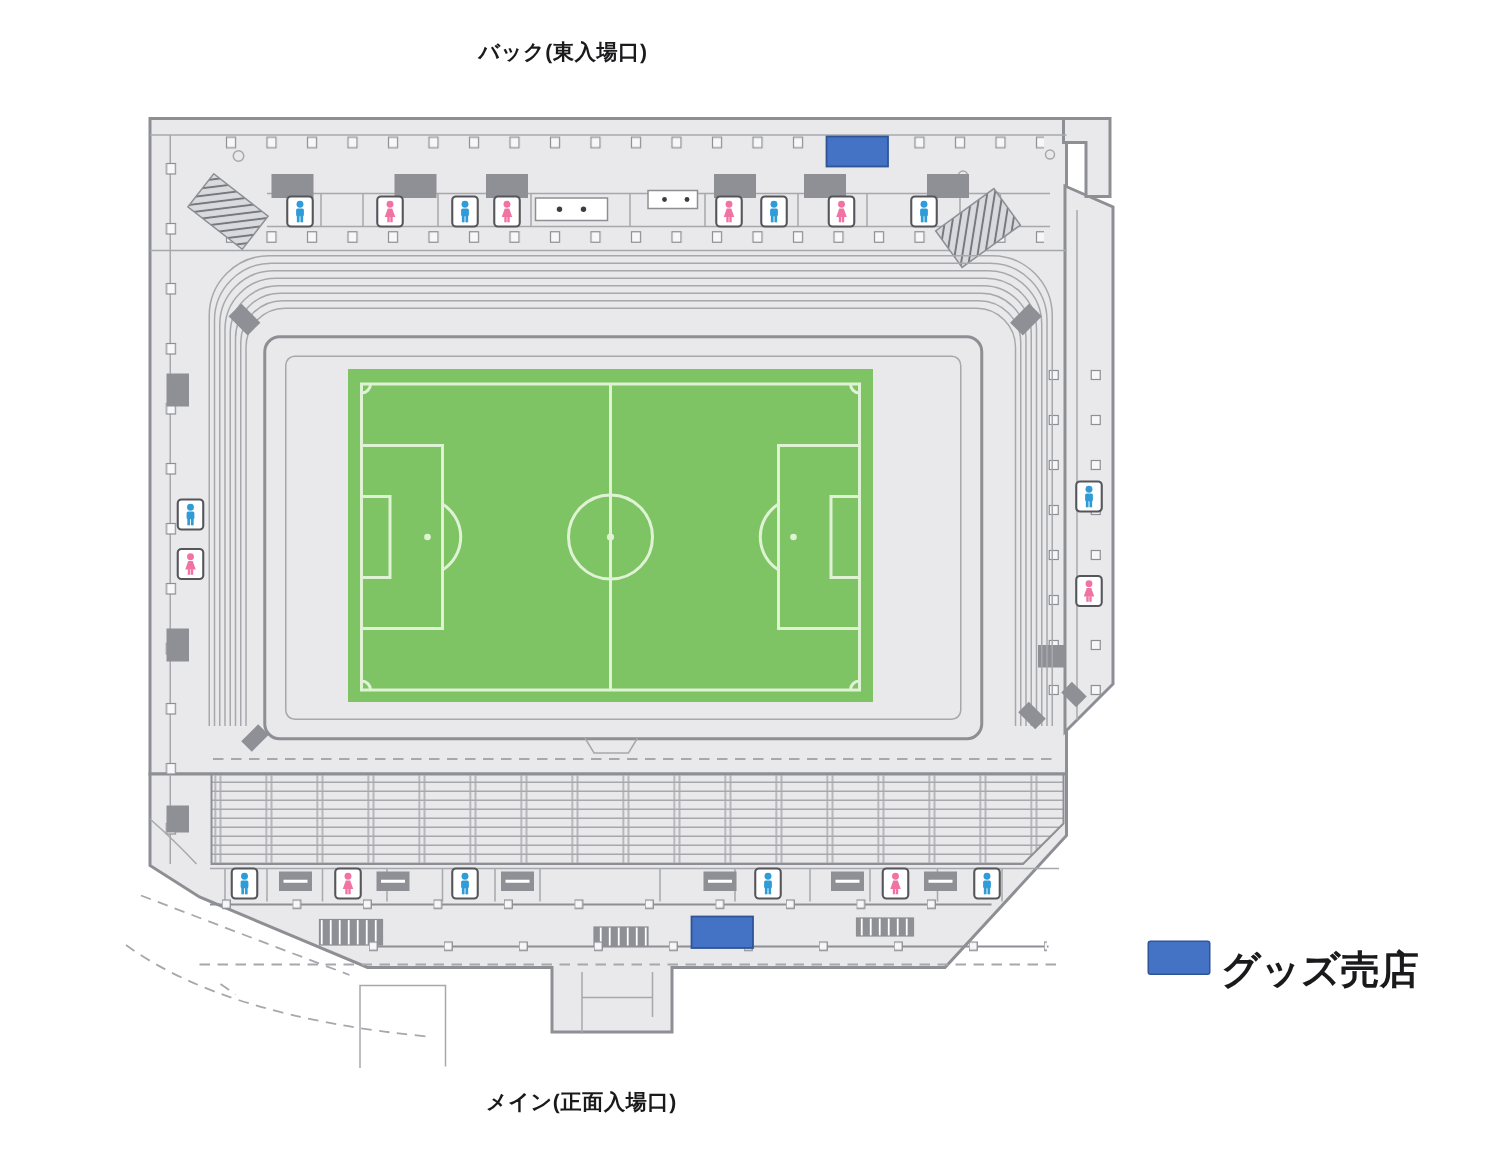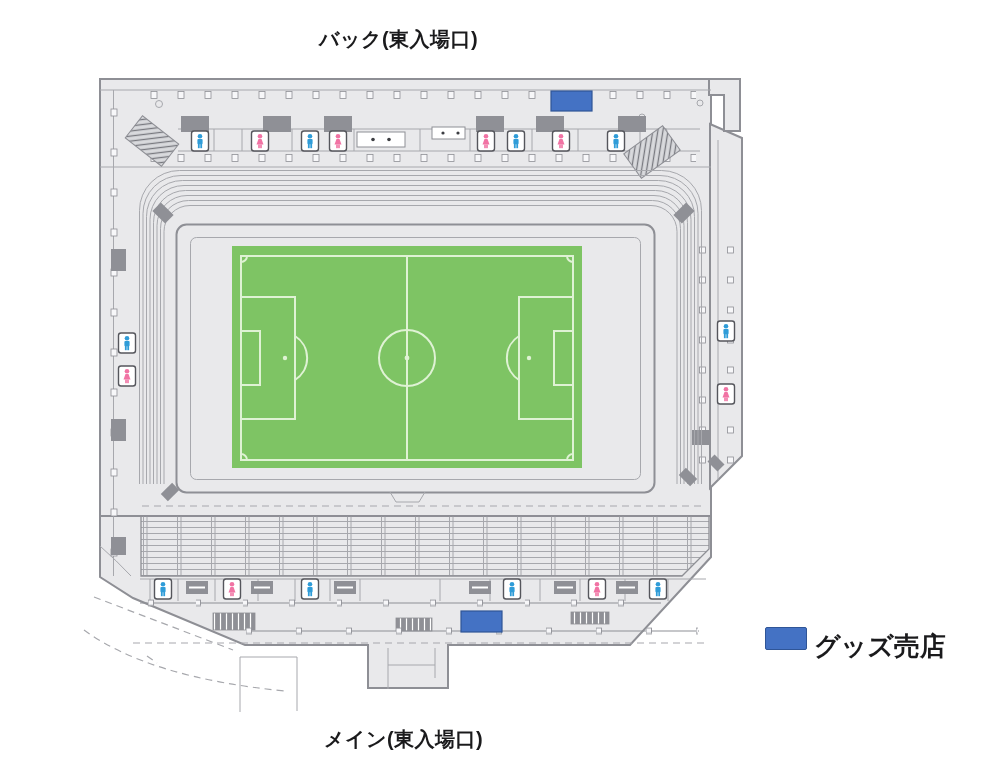--- a/index.html
+++ b/index.html
@@ -1,19 +1,19 @@
 <!DOCTYPE html>
 <html style="--stadium-fill: #e9e9eb; --wall: #8e8f95; --line: #a7a8ad; --block: #8f9096; --pitch-green: #7ec464; --pitch-line: #dff2d4; --male: #2f9cd8; --female: #f173a4; --shop-fill: #4472c4; --shop-border: #2f5597;"><head>
 <meta charset="utf-8">
 <style>
   html,body{margin:0;padding:0;background:#fff;}
   .stage{position:relative;width:1000px;height:777px;background:#fff;overflow:hidden;
          font-family:"Liberation Sans",sans-serif;}
   .stage svg{position:absolute;left:0;top:0;}
-  .map-label{position:absolute;font-size:20px;font-weight:bold;color:#1a1a1c;letter-spacing:.5px;white-space:nowrap;}
+  .map-label{position:absolute;font-size:14px;font-weight:bold;color:#1a1a1c;letter-spacing:.5px;white-space:nowrap;}
   .legend-swatch{position:absolute;left:765px;top:627px;width:40px;height:21px;
                  background:var(--shop-fill,#4472c4);border:1.5px solid var(--shop-border,#2f5597);border-radius:2px;}
   .legend-label{position:absolute;left:814px;top:629px;font-size:26px;font-weight:bold;color:#1a1a1c;white-space:nowrap;}
   .fp{fill:var(--stadium-fill,#e9e9eb);stroke:var(--wall,#8e8f95);stroke-width:2;stroke-linejoin:miter;}
   .thin{fill:none;stroke:var(--line,#a7a8ad);stroke-width:1;}
   .wline{fill:none;stroke:var(--wall,#8e8f95);stroke-width:1.2;}
   .dash{fill:none;stroke:var(--line,#a7a8ad);stroke-width:1.2;stroke-dasharray:7 5;}
   .blk{fill:var(--block,#8f9096);stroke:none;}
   .elev{fill:#fff;stroke:var(--wall,#8e8f95);stroke-width:1;}
   .bowl{fill:none;stroke:var(--wall,#8e8f95);stroke-width:2;}
@@ -293,20 +293,20 @@
         <g transform="translate(658,589)">
           <rect x="-8.5" y="-10" width="17" height="20" rx="2.5" class="wc-box"></rect>
           <use href="#sym-male" xlink:href="#sym-male"></use>
         </g>
         <rect x="551" y="91" width="41" height="20" class="shop"></rect>
         <rect x="461" y="611" width="41" height="21" class="shop"></rect>
       </g>
   </svg>
 
   <div class="map-label" style="left:319px;top:26px;">バック(東入場口)</div>
-  <div class="map-label" style="left:324px;top:726px;">メイン(東入場口)</div>
+  <div class="map-label" style="left:324px;top:726px;">メイン(正面入場口)</div>
 
   <div>
     <div class="legend-swatch"></div>
     <div class="legend-label">グッズ売店</div>
   </div>
 
 </div>
 
 </body></html>

